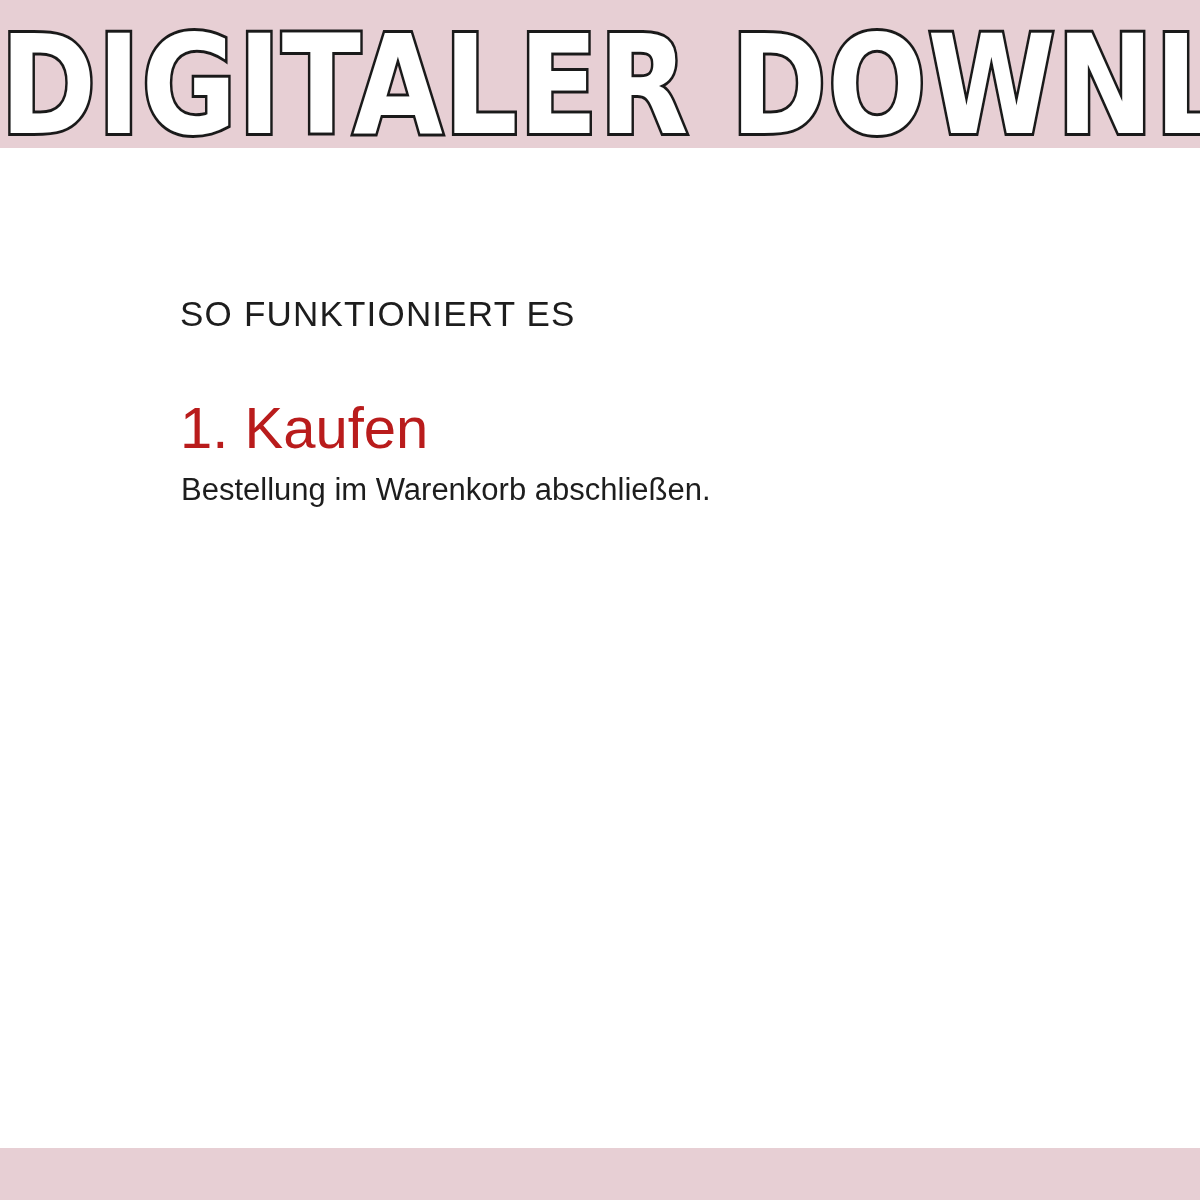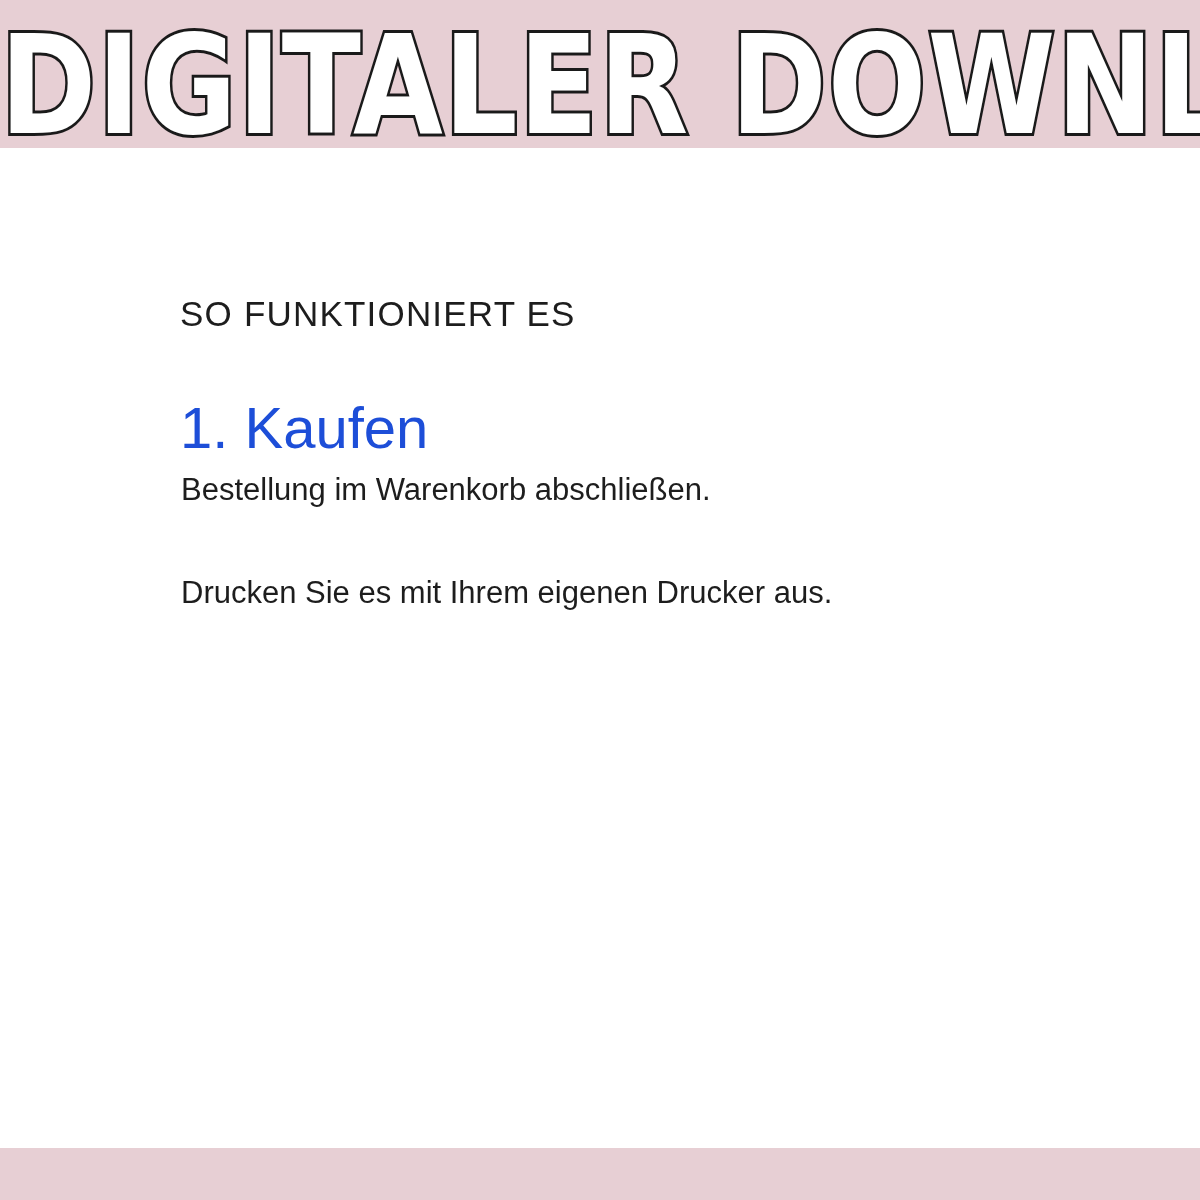--- a/index.html
+++ b/index.html
@@ -82,21 +82,21 @@
     margin-bottom: 58px;
   }
   .step:last-child {
     margin-bottom: 0;
   }
 
   .step-title {
     font-size: 58px;
     font-weight: 400;
     letter-spacing: 0px;
-    color: #1d4ed8;
+    color: #b91c1c;
     margin: 0 0 6px 0;
     line-height: 1.18;
   }
 
   .step-desc {
     font-size: 31px;
     font-weight: 400;
     color: #1d1d1d;
     line-height: 1.45;
     margin: 1px;
@@ -116,20 +116,19 @@
 
     <p class="eyebrow">SO FUNKTIONIERT ES</p>
 
     <div class="step">
       <p class="step-title">1. Kaufen</p>
       <p class="step-desc">Bestellung im Warenkorb abschließen.</p>
     </div>
 
 
     <div class="step">
-      <p class="step-desc">Drucken Sie es mit Ihrem eigenen Drucker aus.</p>
     </div>
 
   </div>
 
   <div class="banner-bottom"></div>
 
 </div>
 
 </body></html>

